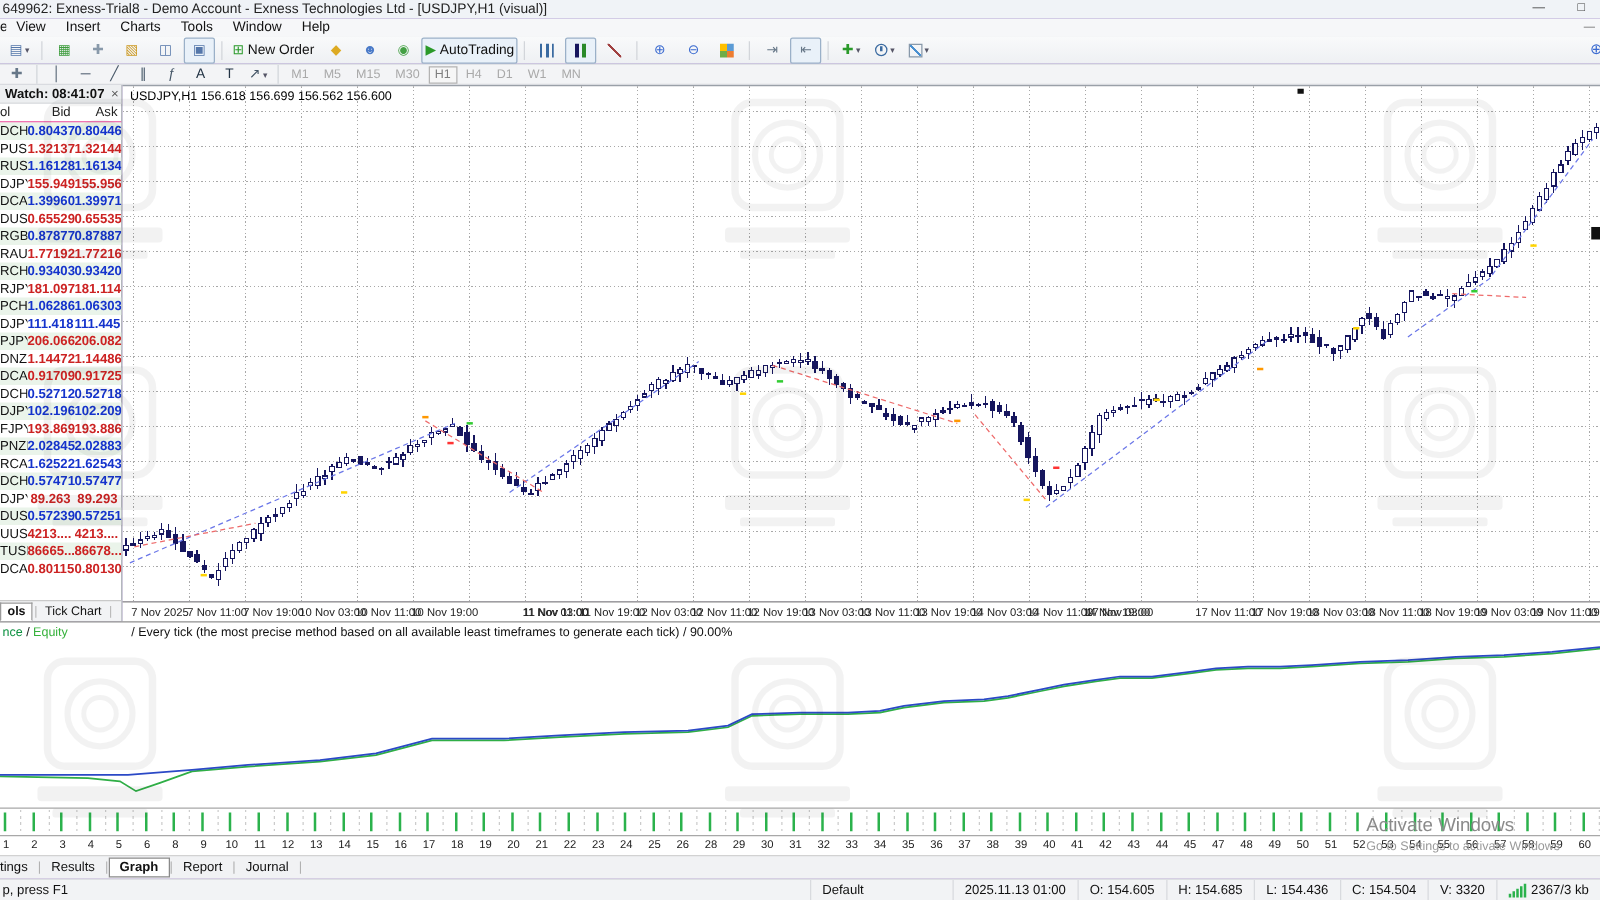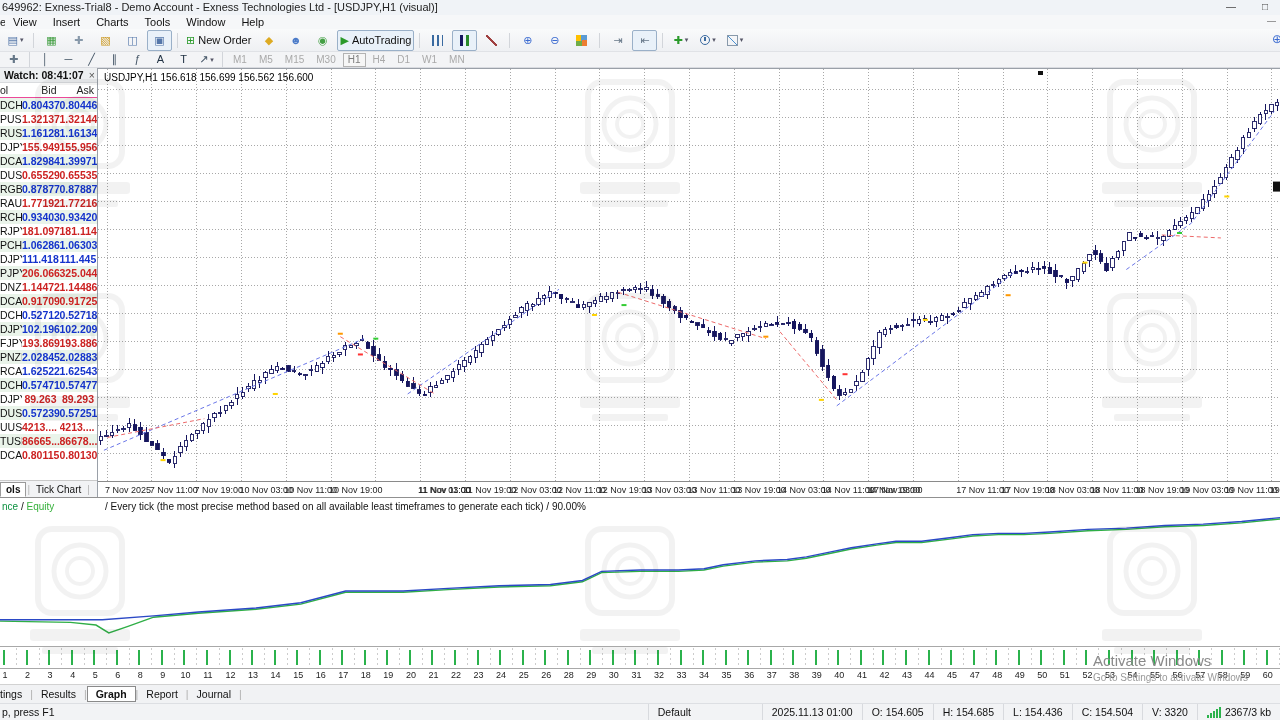--- a/index.html
+++ b/index.html
@@ -253,21 +253,21 @@
           <span class="mw-bid q-u">1.16128</span>
           <span class="mw-ask q-u">1.16134</span>
         </div>
         <div class="mw-row">
           <span class="mw-sym">DJPY</span>
           <span class="mw-bid q-d">155.949</span>
           <span class="mw-ask q-d">155.956</span>
         </div>
         <div class="mw-row alt">
           <span class="mw-sym">DCAD</span>
-          <span class="mw-bid q-u">1.82984</span>
+          <span class="mw-bid q-u">1.39960</span>
           <span class="mw-ask q-u">1.39971</span>
         </div>
         <div class="mw-row">
           <span class="mw-sym">DUSD</span>
           <span class="mw-bid q-d">0.65529</span>
           <span class="mw-ask q-d">0.65535</span>
         </div>
         <div class="mw-row alt">
           <span class="mw-sym">RGBP</span>
           <span class="mw-bid q-u">0.87877</span>
@@ -294,21 +294,21 @@
           <span class="mw-ask q-u">1.06303</span>
         </div>
         <div class="mw-row">
           <span class="mw-sym">DJPY</span>
           <span class="mw-bid q-u">111.418</span>
           <span class="mw-ask q-u">111.445</span>
         </div>
         <div class="mw-row alt">
           <span class="mw-sym">PJPY</span>
           <span class="mw-bid q-d">206.066</span>
-          <span class="mw-ask q-d">325.044</span>
+          <span class="mw-ask q-d">206.082</span>
         </div>
         <div class="mw-row">
           <span class="mw-sym">DNZD</span>
           <span class="mw-bid q-d">1.14472</span>
           <span class="mw-ask q-d">1.14486</span>
         </div>
         <div class="mw-row alt">
           <span class="mw-sym">DCAD</span>
           <span class="mw-bid q-d">0.91709</span>
           <span class="mw-ask q-d">0.91725</span>

